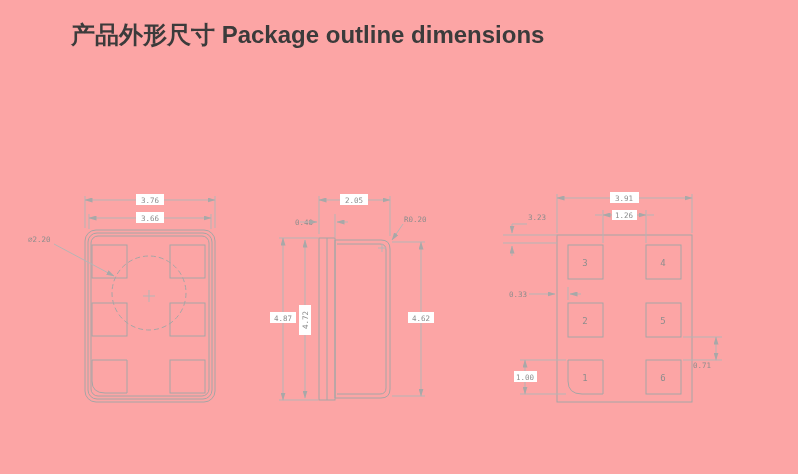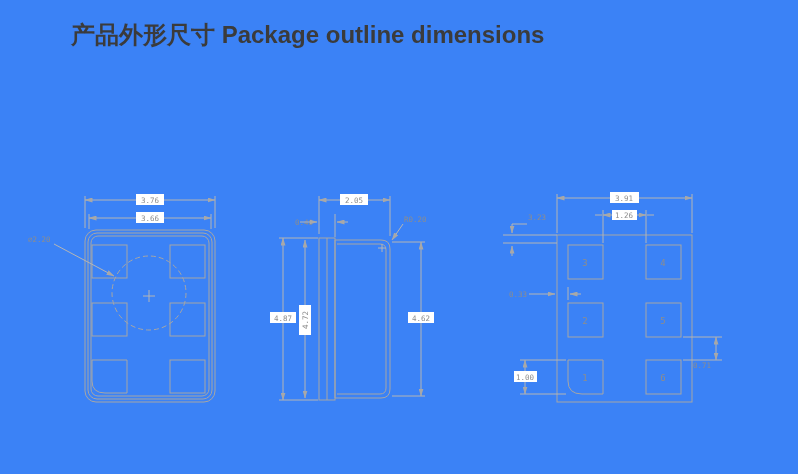--- a/index.html
+++ b/index.html
@@ -1,16 +1,16 @@
 <!DOCTYPE html>
 <html><head>
 <meta charset="utf-8">
 <style>
   html,body{margin:0;padding:0;background:#ffffff;}
-  .page{position:relative;width:798px;height:474px;background:#3b82f6;overflow:hidden;
+  .page{position:relative;width:798px;height:474px;background:#fca5a5;overflow:hidden;
         font-family:"Liberation Sans",sans-serif;}
   .title{position:absolute;left:71px;top:19px;font-size:24px;font-weight:700;color:#3b3b3b;
          white-space:nowrap;font-family:"Liberation Sans",sans-serif;}
   svg.drawing{position:absolute;left:0;top:0;}
   .ln{fill:none;stroke:#a6a6a6;stroke-width:1;}
   .dim{fill:none;stroke:#b5b5b5;stroke-width:1;}
   .dimtxt{font-family:"DejaVu Sans Mono",monospace;font-size:7.5px;fill:#8d8d8d;}
   .padnum{font-family:"DejaVu Sans Mono",monospace;font-size:9px;fill:#8d8d8d;}
   .wbg{fill:#ffffff;stroke:none;}
 </style>

